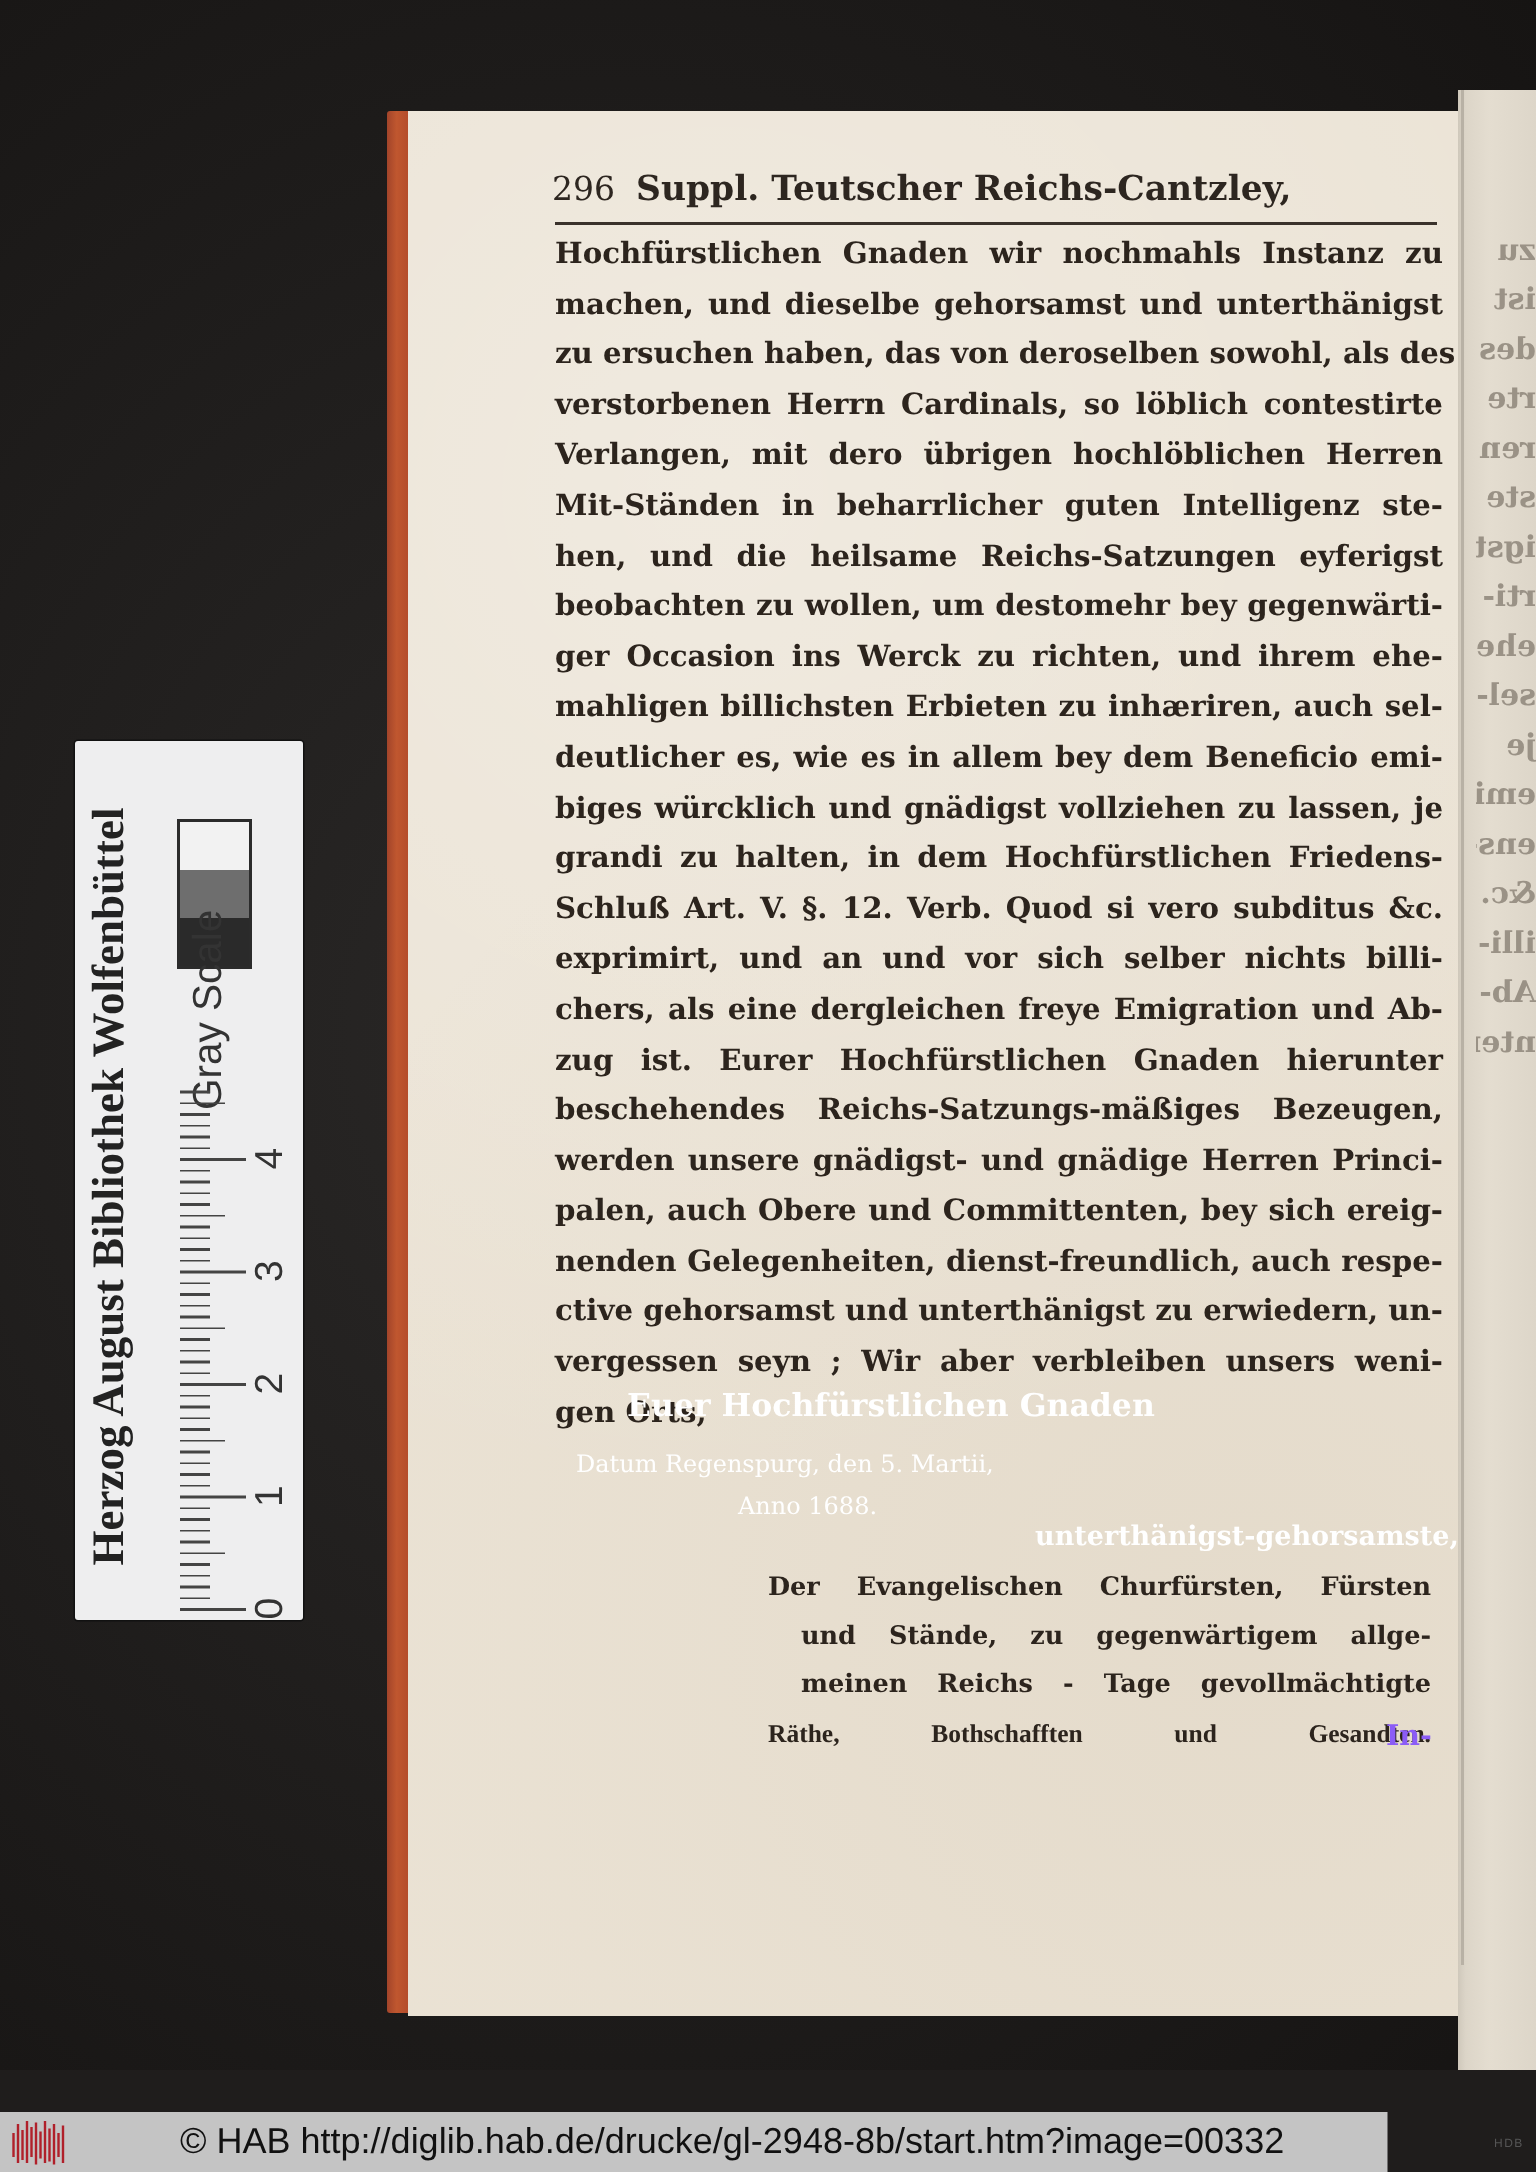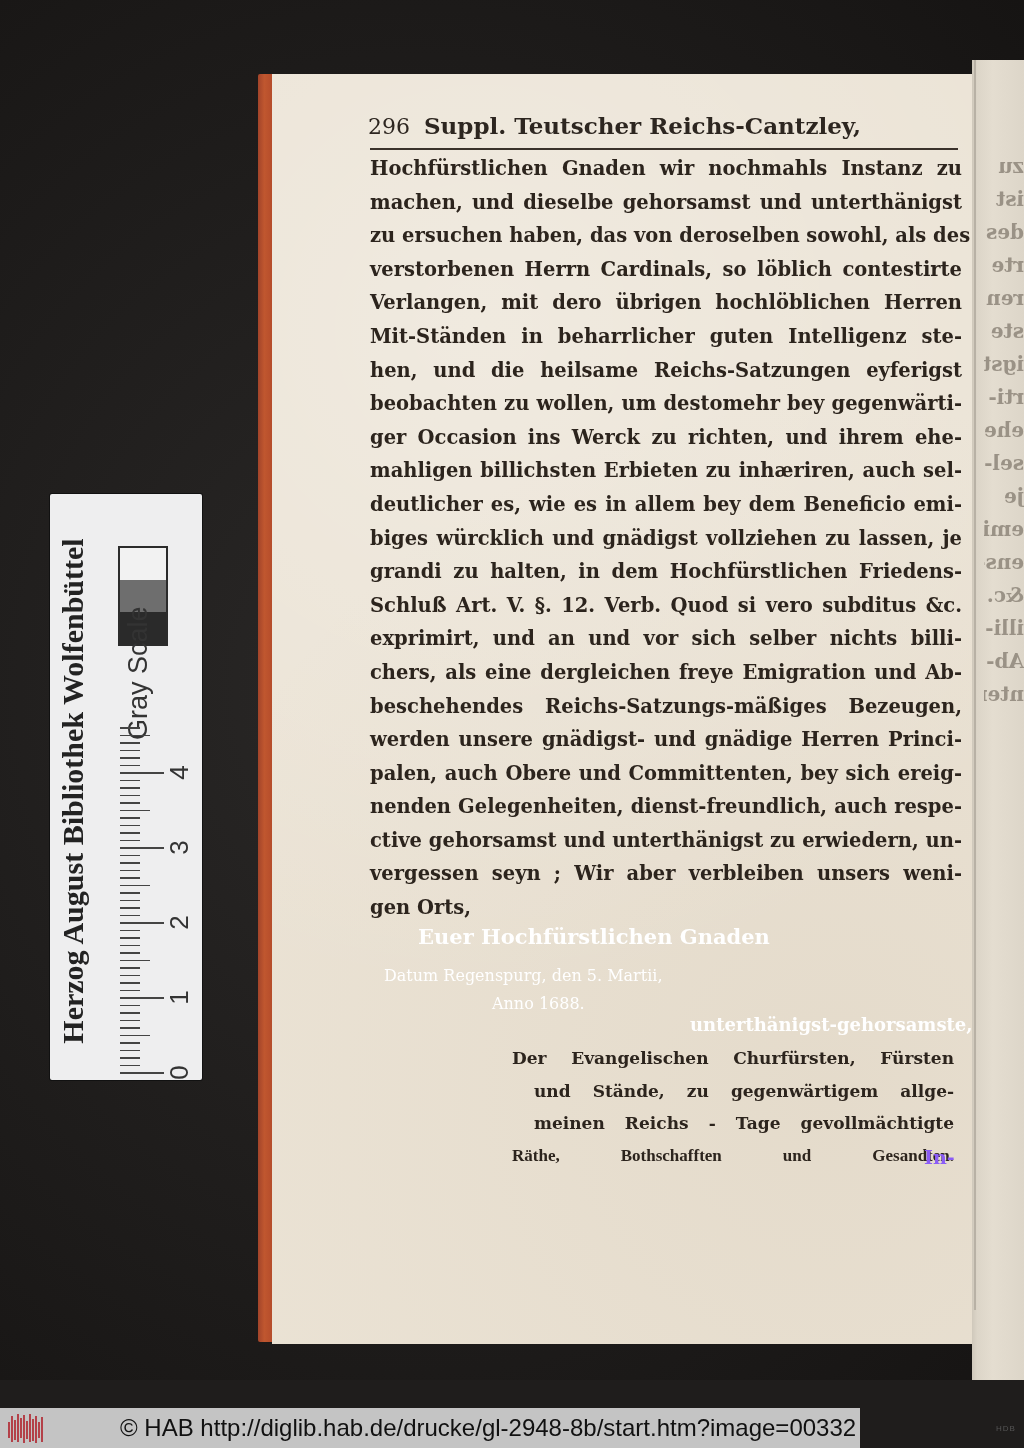--- a/index.html
+++ b/index.html
@@ -101,21 +101,21 @@
   .sig-block .line { white-space: nowrap; }
   .sig-block .l1 { text-align: justify; text-align-last: justify; }
   .sig-block .l2, .sig-block .l3, .sig-block .l4 { padding-left: 22px; text-align: justify; text-align-last: justify; }
   .sig-block .l4 { padding-left: 0; font-family: Liberation Serif, serif; }
   .catchword {
     position: absolute; left: 924px; top: 1146px; font-family: "DejaVu Serif", serif;
     font-weight: bold; font-size: 19px; color: #8b5cf6;
   }
   
   .footer {
-    position: absolute; left: 0; top: 1408px; width: 860px; height: 40px;
+    position: absolute; left: 0; top: 1408px; width: 925px; height: 40px;
     background: #c4c4c4; display: flex; align-items: center;
   }
   .hab-logo { position: absolute; left: 6px; top: 4px; width: 40px; height: 32px; }
   .footer-text {
     position: absolute; left: 120px; top: 6px;
     font-family: "Liberation Sans", sans-serif; font-size: 24px; color: #111; white-space: nowrap;
   }
   .footer-mark {
     position: absolute; left: 996px; top: 16px; font-family: "Liberation Sans", sans-serif;
     font-size: 8px; color: #555; letter-spacing: 1px;
@@ -233,20 +233,21 @@
     <div class="line">hen, und die heilsame Reichs-Satzungen eyferigst</div>
     <div class="line">beobachten zu wollen, um destomehr bey gegenwärti-</div>
     <div class="line">ger Occasion ins Werck zu richten, und ihrem ehe-</div>
     <div class="line">mahligen billichsten Erbieten zu inhæriren, auch sel-</div>
     <div class="line">deutlicher es, wie es in allem bey dem Beneficio emi-</div>
     <div class="line">biges würcklich und gnädigst vollziehen zu lassen, je</div>
     <div class="line">grandi zu halten, in dem Hochfürstlichen Friedens-</div>
     <div class="line">Schluß Art. V. §. 12. Verb. Quod si vero subditus &amp;c.</div>
     <div class="line">exprimirt, und an und vor sich selber nichts billi-</div>
     <div class="line">chers, als eine dergleichen freye Emigration und Ab-</div>
+    <div class="line">zug ist.   Eurer Hochfürstlichen Gnaden hierunter</div>
     <div class="line">beschehendes Reichs-Satzungs-mäßiges Bezeugen,</div>
     <div class="line">werden unsere gnädigst- und gnädige Herren Princi-</div>
     <div class="line">palen, auch Obere und Committenten, bey sich ereig-</div>
     <div class="line">nenden Gelegenheiten, dienst-freundlich, auch respe-</div>
     <div class="line">ctive gehorsamst und unterthänigst zu erwiedern, un-</div>
     <div class="line">vergessen seyn ; Wir aber verbleiben unsers weni-</div>
     <div class="line last">gen Orts,</div>
   </div>
 
 <div class="closing salute">Euer Hochfürstlichen Gnaden</div>

